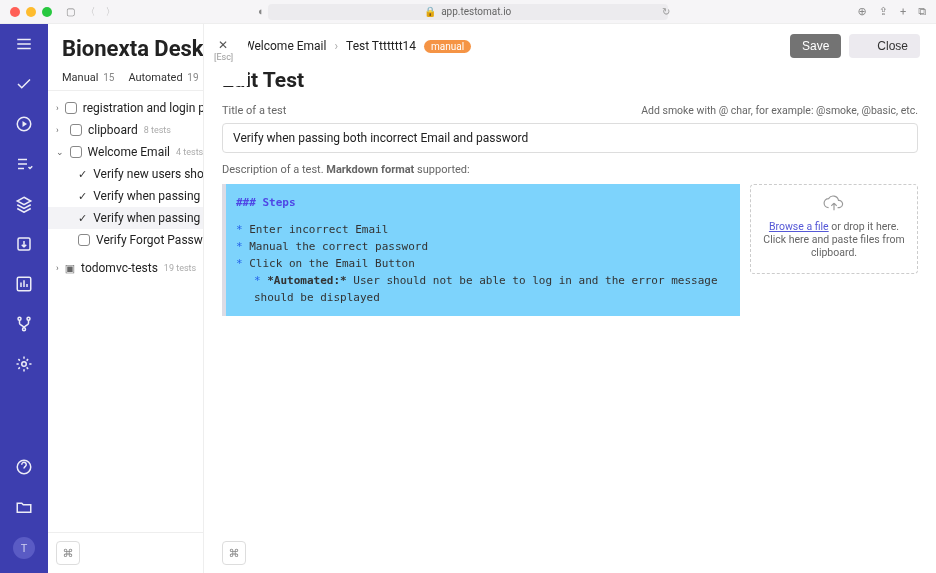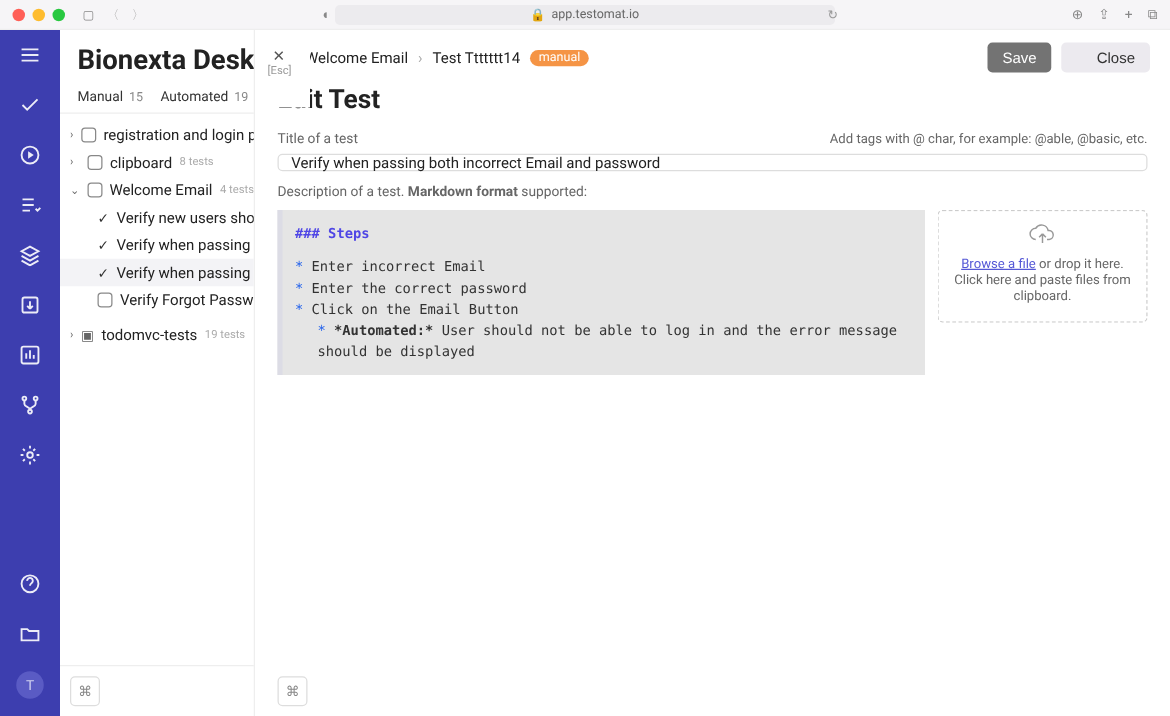--- a/index.html
+++ b/index.html
@@ -48,24 +48,24 @@
 .crumb-chk { width:14px; height:14px; border:1.5px solid #555; border-radius:3px; }
 .crumb-sep { color:#aaa; }
 .badge { background:#f59445; color:#fff; font-size:10px; padding:1px 7px; border-radius:9px; }
 .toolbar-spacer { flex:1; }
 .btn { padding:5px 12px; border-radius:4px; font-size:12px; cursor:pointer; border:none; }
 .btn-save { background:#737373; color:#fff; }
 .btn-close { background:#eceaef; color:#333;padding-left:28px; }
 .page-title { font-size:21px; font-weight:700; padding:2px 18px 12px; }
 .field-row { display:flex; align-items:center; padding:0 18px 6px; font-size:11px; color:#666; }
 .field-row .hint { margin-left:auto; font-size:10.5px; }
-.title-input { margin:0 18px 10px; height:14px; border:1px solid #ddd; border-radius:4px; padding:0 10px; font-size:12px; display:flex; align-items:center; }
+.title-input { margin:0 18px 10px; height:30px; border:1px solid #ddd; border-radius:4px; padding:0 10px; font-size:12px; display:flex; align-items:center; }
 .desc-label { padding:0 18px 8px; font-size:11px; color:#666; }
 .editor-wrap { display:flex; gap:10px; padding:0 18px; }
-.md-editor { flex:1; border-left:4px solid #dcdce5; background:#e5e5e5; padding:10px 10px; font-family: ui-monospace, Menlo, monospace; font-size:11px; line-height:1.55; color:#333; min-height:110px; }
+.md-editor { flex:1; border-left:4px solid #dcdce5; background:#7dd3fc; padding:10px 10px; font-family: ui-monospace, Menlo, monospace; font-size:11px; line-height:1.55; color:#333; min-height:110px; }
 .md-h { color:#4f46e5; font-weight:700; }
 .md-b { color:#2563eb; }
 .md-exp { font-weight:700; }
 .attach { width:168px; border:1px dashed #ccc; border-radius:4px; padding:10px 8px; font-size:10.5px; color:#666; text-align:center; height:90px; }
 .attach svg { width:22px; height:18px; stroke:#999; fill:none; margin-bottom:4px; }
 .attach .link { color:#5558d6; text-decoration:underline; cursor:pointer; }
 .content-bottom { margin-top:auto; padding:8px 18px; display:flex; }
 .content-bottom .cmd-tile { }
 </style>
 </head>
@@ -235,36 +235,36 @@
       <span class="badge">manual</span>
       <span class="toolbar-spacer"></span>
       <button class="btn btn-save">Save</button>
       <button class="btn btn-close">Close</button>
     </div>
 
     <div class="page-title">Edit Test</div>
 
     <div class="field-row">
       <span>Title of a test</span>
-      <span class="hint">Add tags with @ char, for example: @able, @basic, etc.</span>
+      <span class="hint">Add smoke with @ char, for example: @smoke, @basic, etc.</span>
     </div>
     <div class="title-input">
       <span>Verify when passing both incorrect Email and password</span>
     </div>
 
     <div class="desc-label">
       <span>Description of a test. </span><b>Markdown format</b><span> supported:</span>
     </div>
 
     <div class="editor-wrap">
       <div class="md-editor">
         <div class="md-h">### Steps</div>
         <div style="height:10px;"></div>
         <div><span class="md-b">* </span><span>Enter incorrect Email</span></div>
-        <div><span class="md-b">* </span><span>Enter the correct password</span></div>
+        <div><span class="md-b">* </span><span>Manual the correct password</span></div>
         <div><span class="md-b">* </span><span>Click on the Email Button</span></div>
         <div style="padding-left:18px;"><span class="md-b">* </span><span class="md-exp">*Automated:*</span><span> User should not be able to log in and the error message should be displayed</span></div>
       </div>
       <div class="attach">
         <svg viewBox="0 0 24 20">
             <path d="M6 14a5 5 0 010-10 6 6 0 0111 2 4 4 0 011 8h-2" stroke-width="1.3"></path>
             <path d="M12 17V9m0 0l-3 3m3-3l3 3" stroke-width="1.3"></path>
           </svg>
         <div><span class="link">Browse a file</span><span> or drop it here. Click here and paste files from clipboard.</span></div>
       </div>

